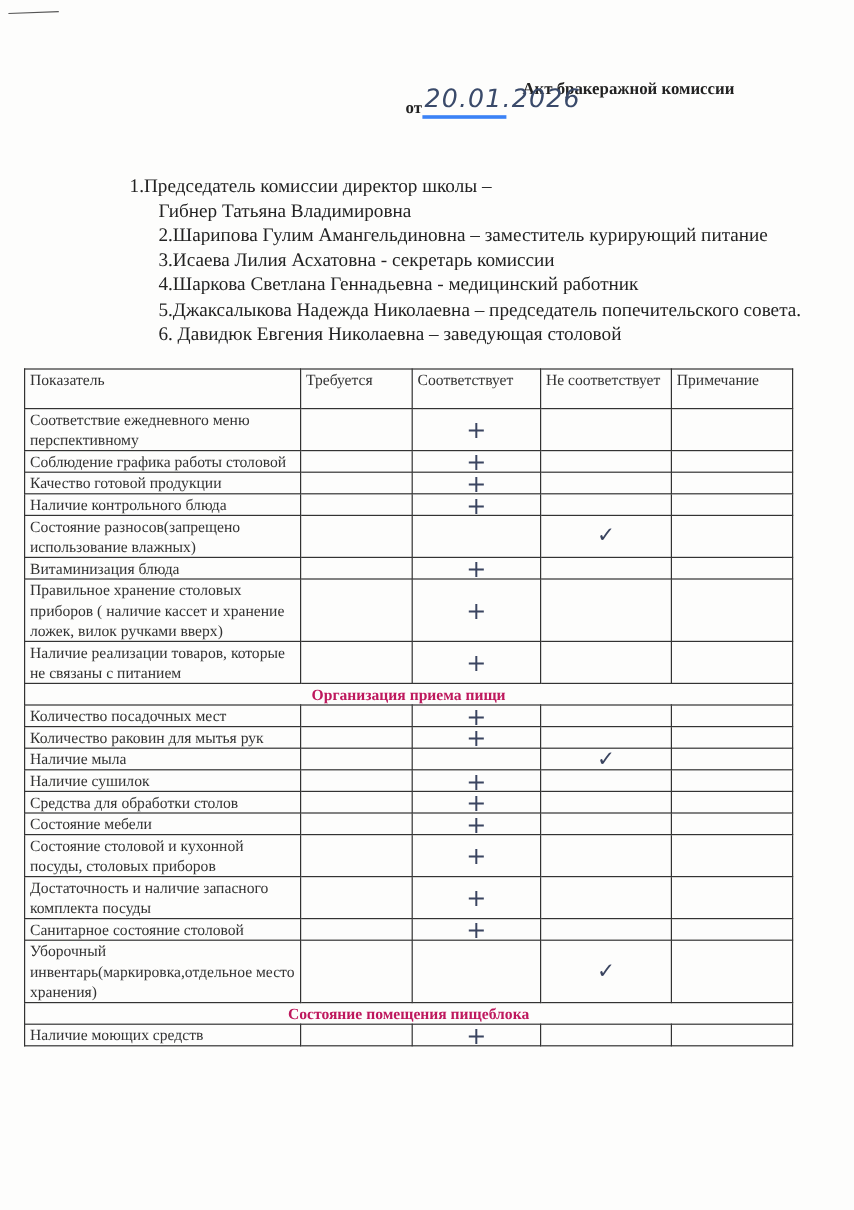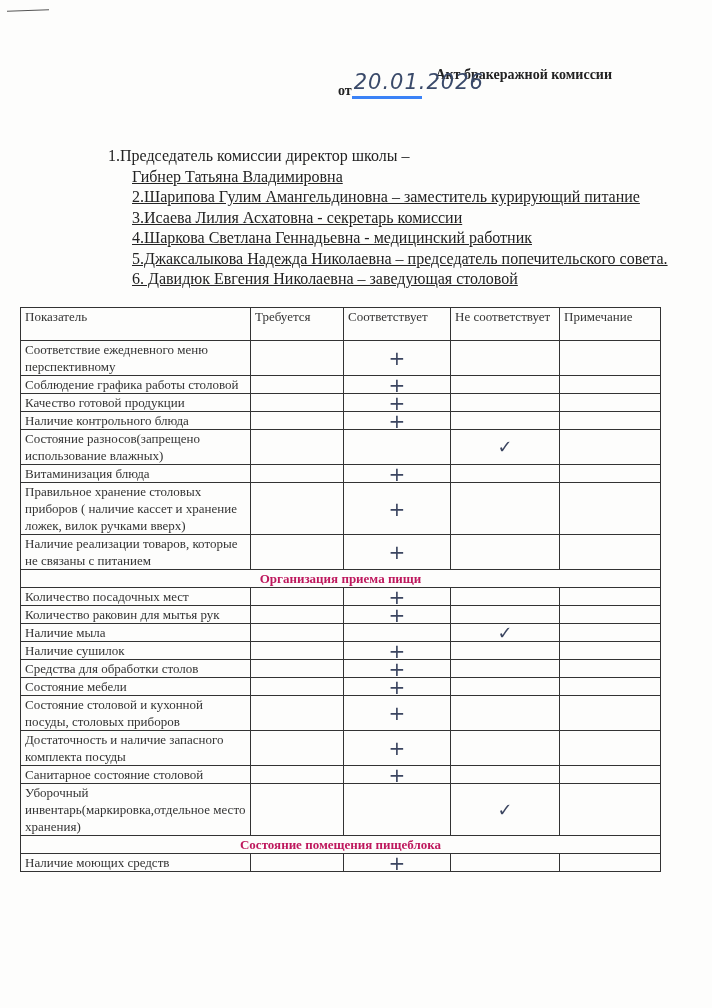--- a/index.html
+++ b/index.html
@@ -26,21 +26,21 @@
       position: relative;
     }
     .date-hand {
       position: absolute; left: 2px; top: -12px; white-space: nowrap;
       font-family: "DejaVu Sans", sans-serif; font-weight: normal; font-style: italic;
       font-size: 21px; color: #3a4a6a; letter-spacing: 1px;
     }
     .members {
       position: absolute; left: 108px; top: 146px; font-size: 16px; line-height: 20.5px;
     }
-    .members .indent { padding-left: 24px; text-decoration: underline; }
+    .members .indent { padding-left: 24px; }
     table.act {
       position: absolute; left: 20px; top: 307px;
       border-collapse: collapse; font-size: 13px; line-height: 17px;
       table-layout: fixed; width: 640px;
     }
     table.act td, table.act th {
       border: 1px solid #333; vertical-align: top; padding: 0 4px; font-weight: normal;
       text-align: left; color: #333;
     }
     table.act th { height: 32px; }

